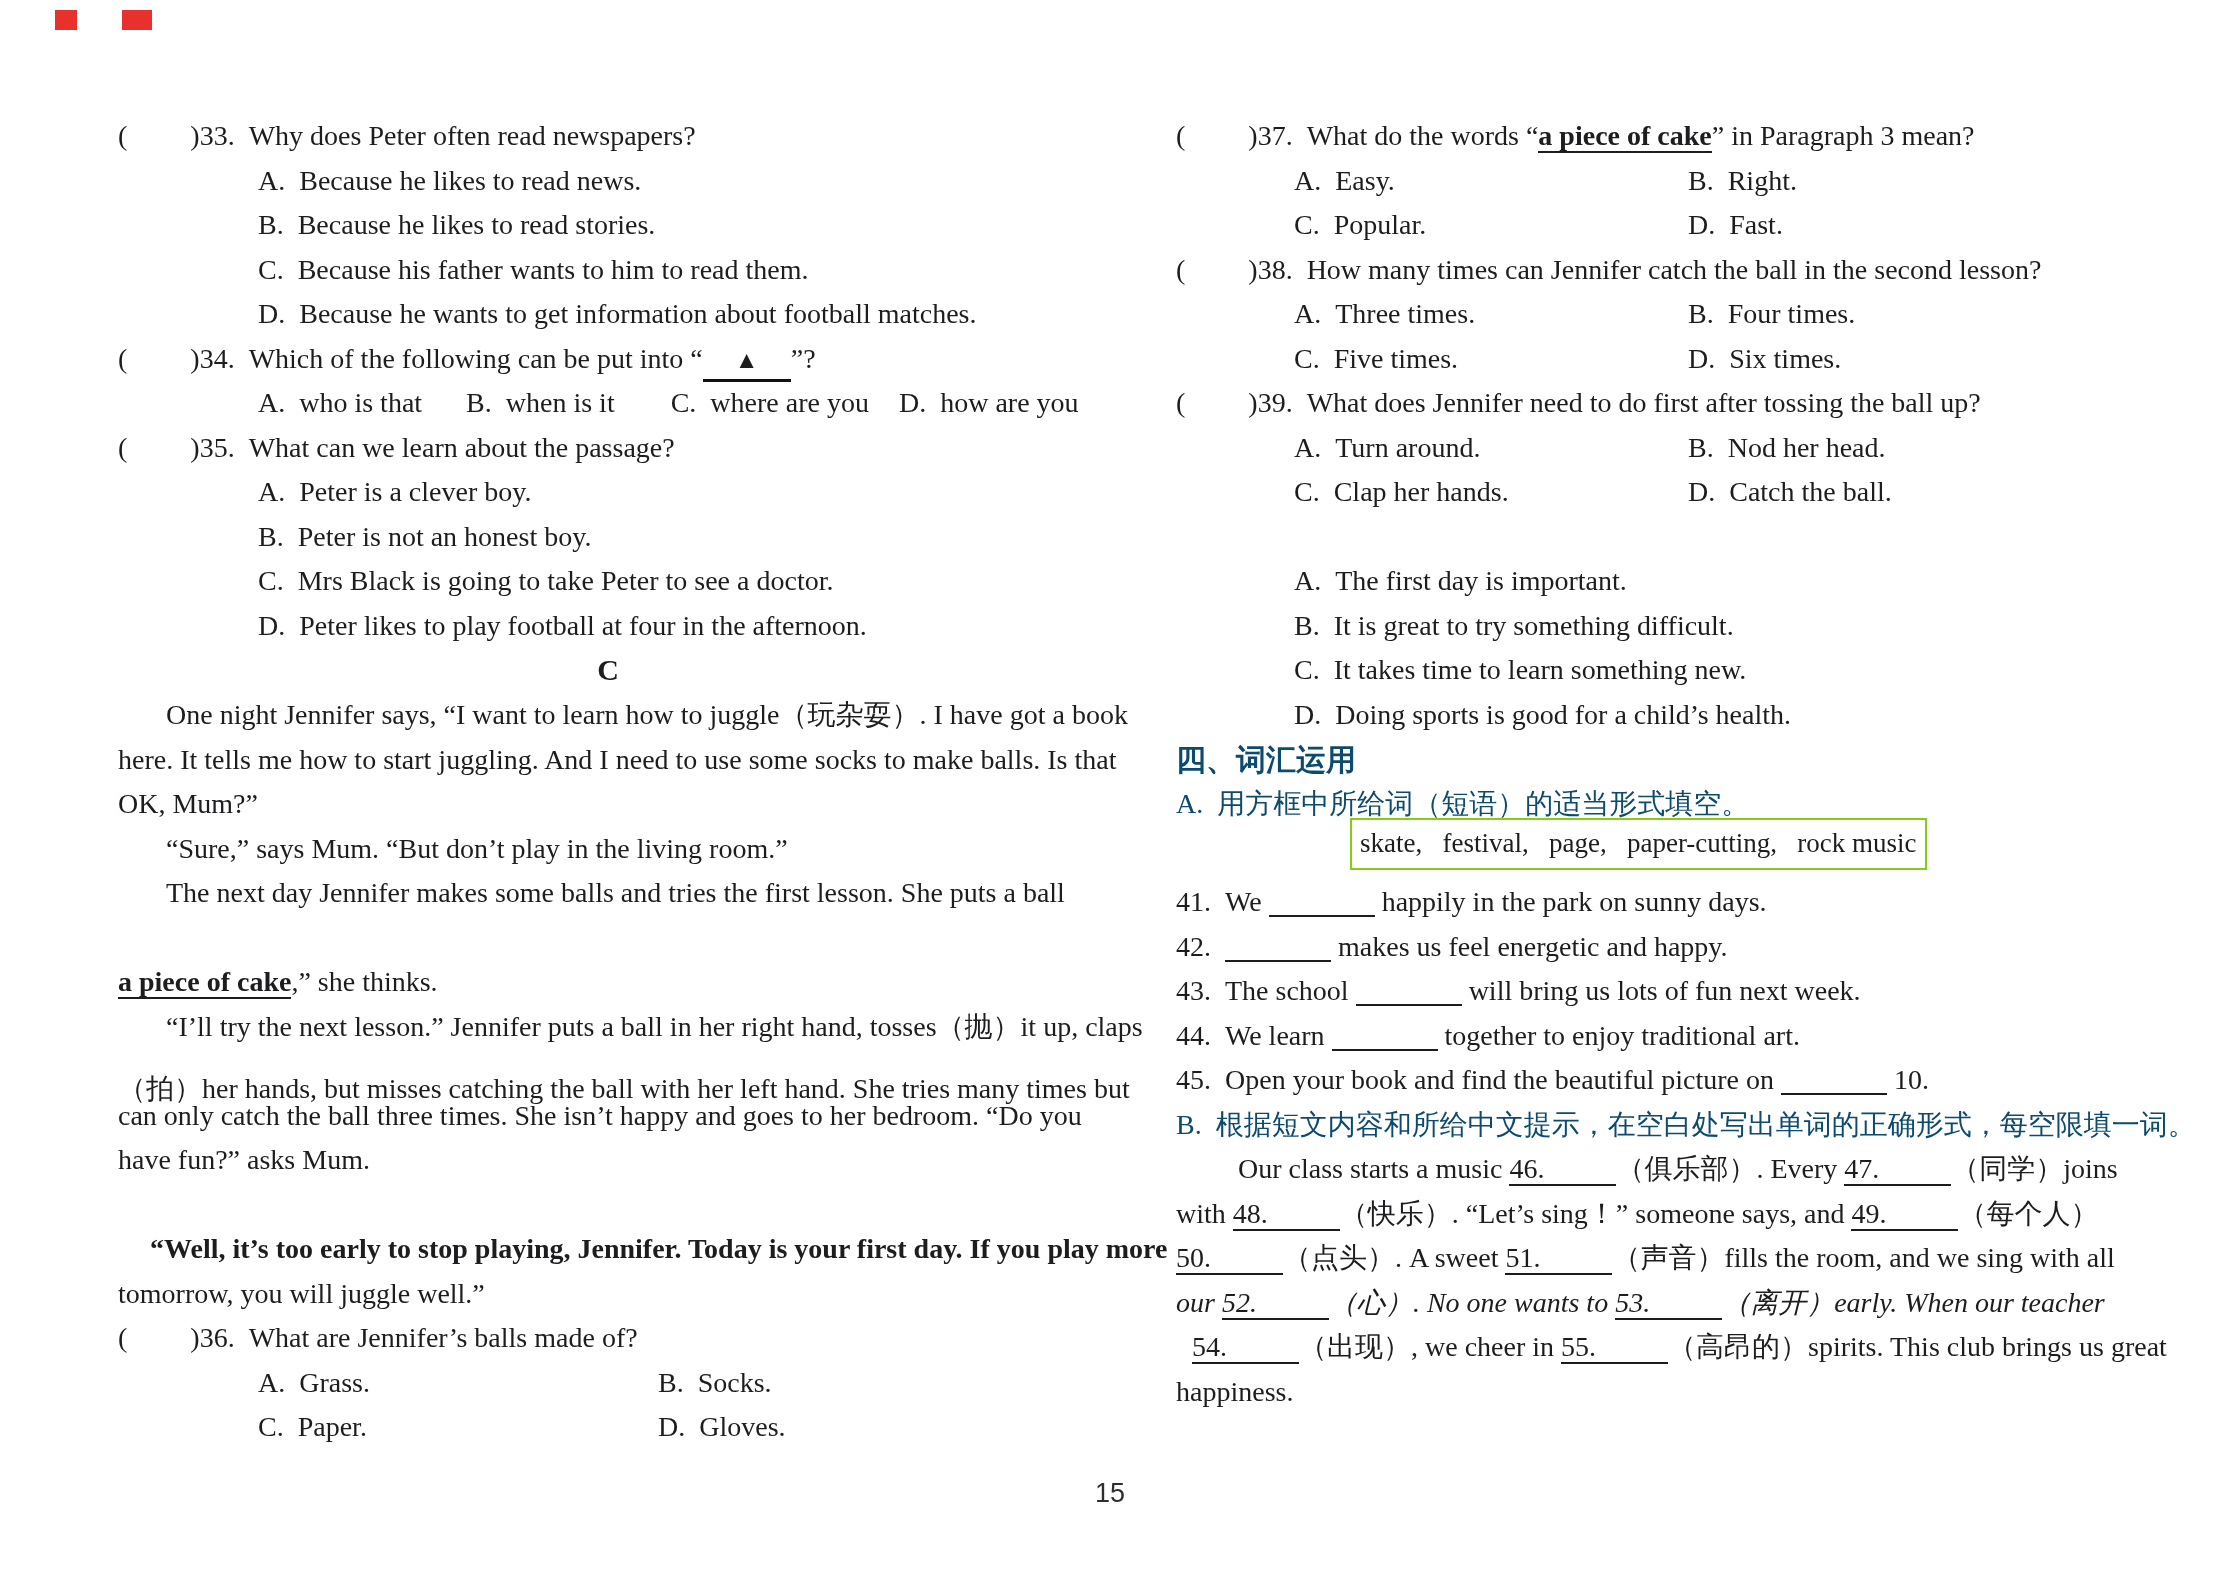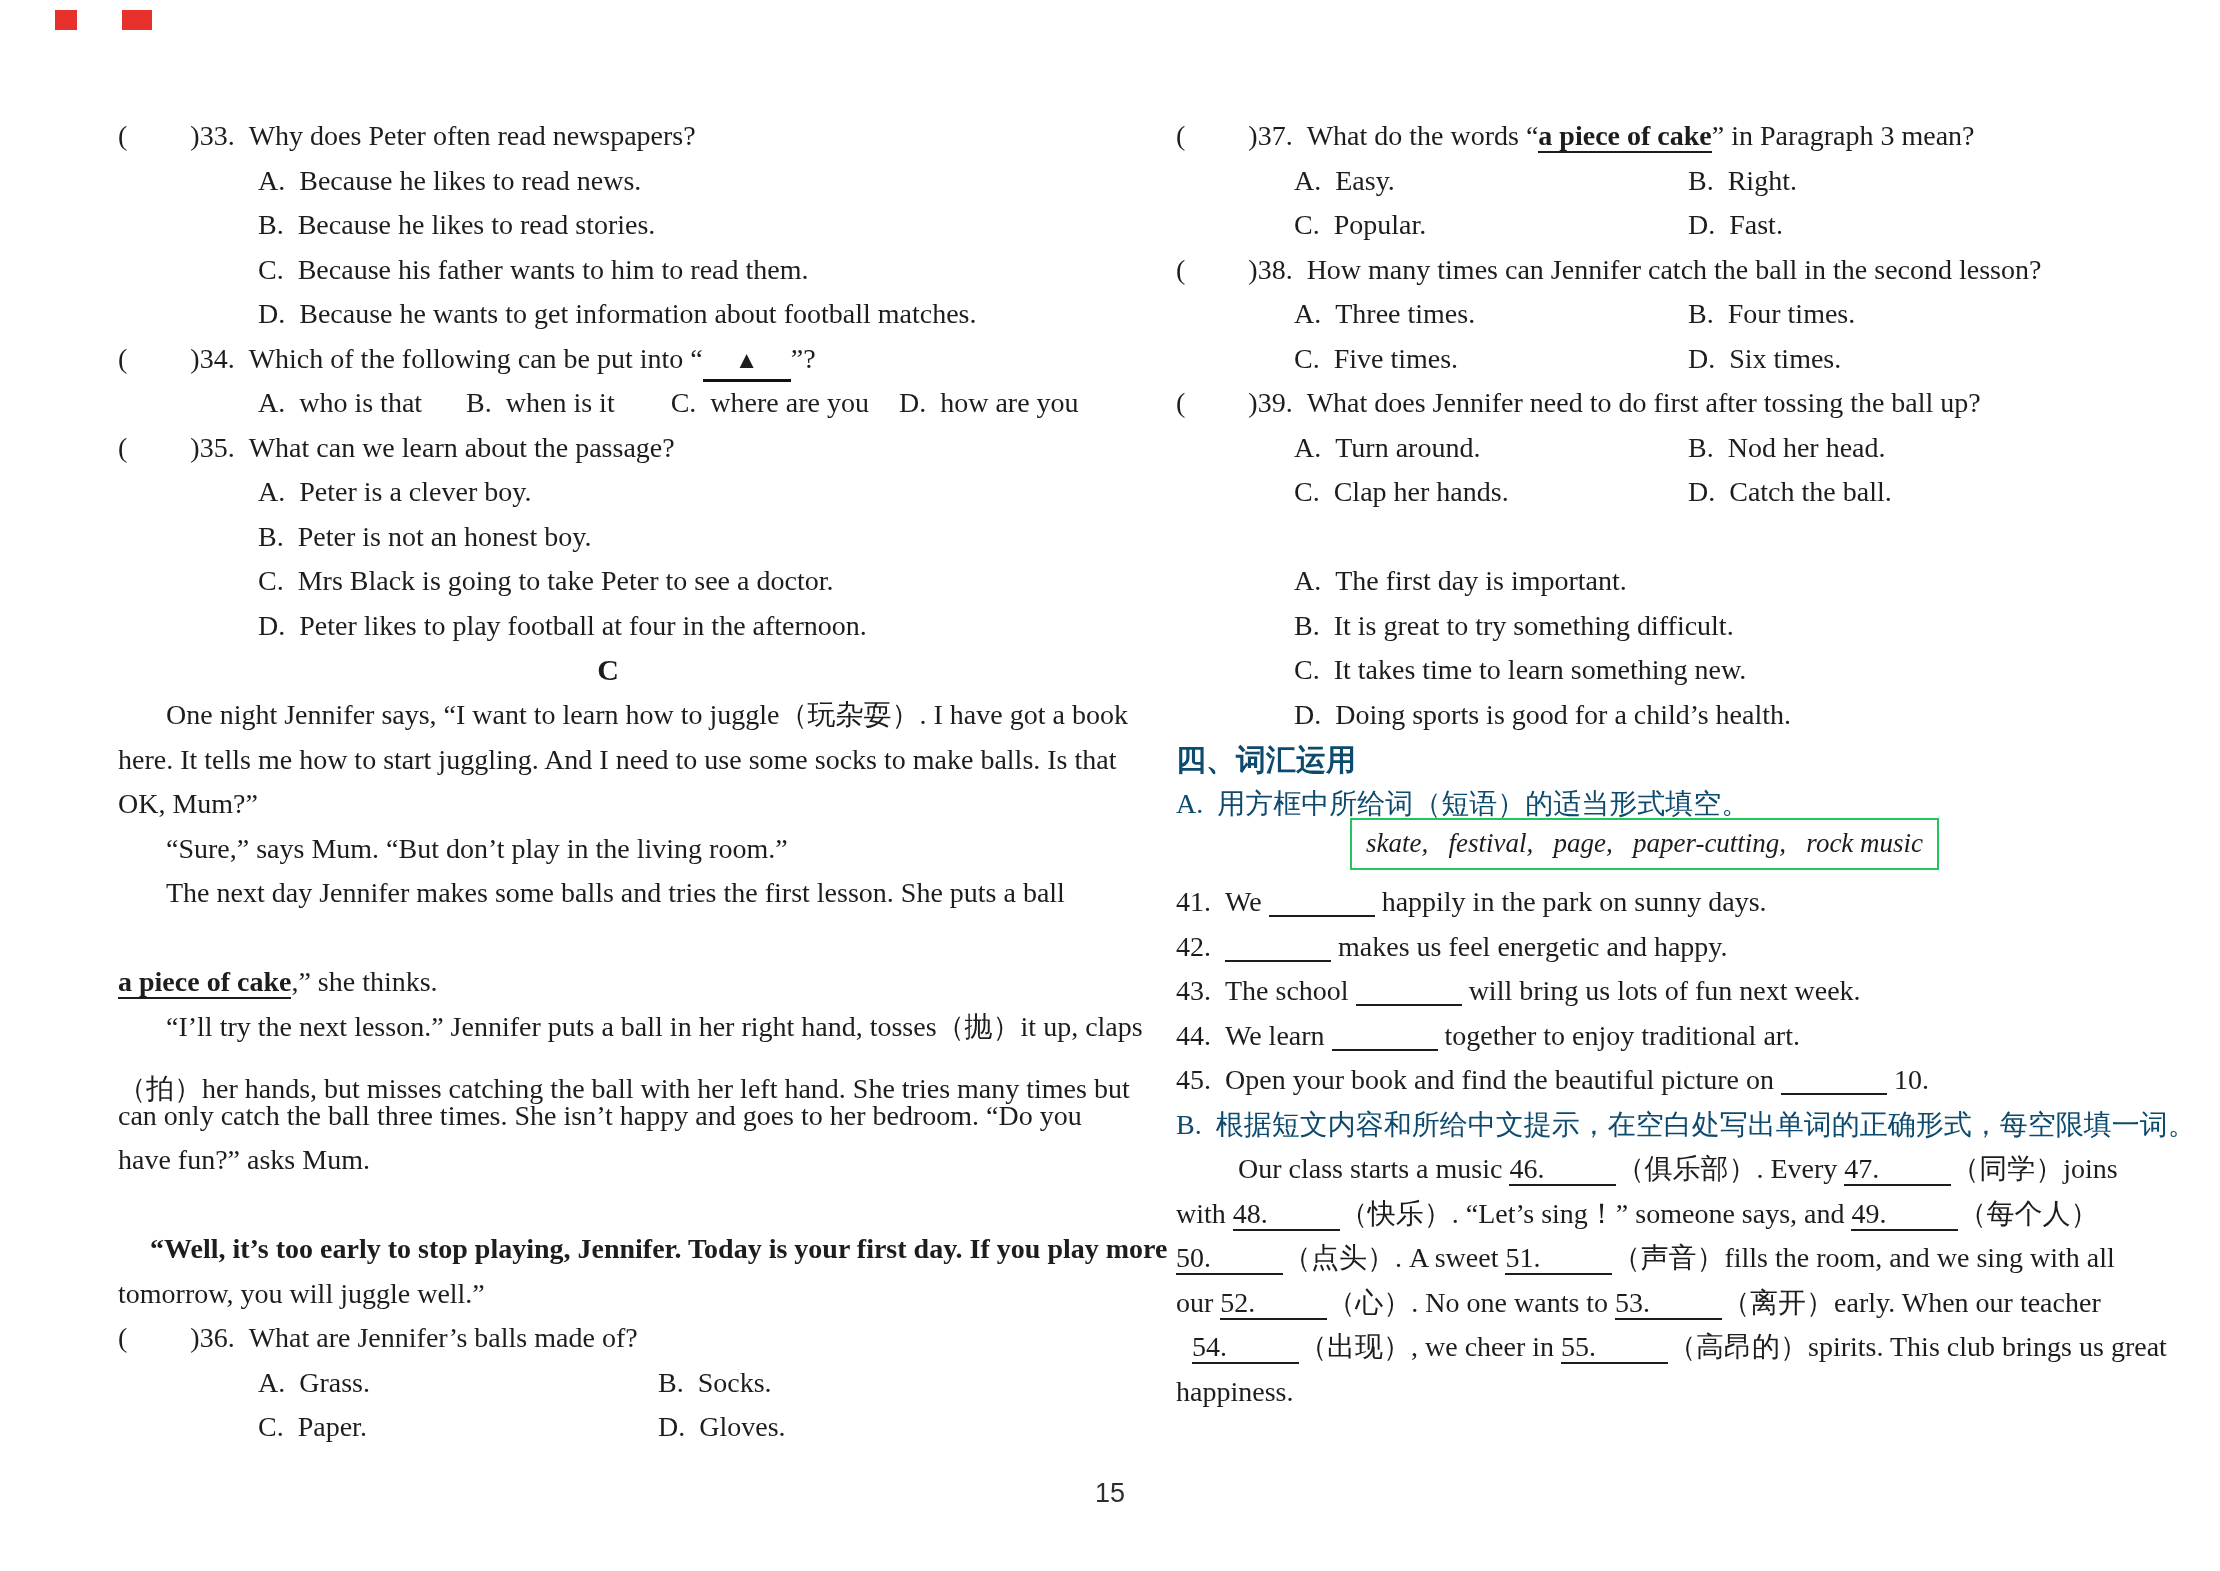--- a/index.html
+++ b/index.html
@@ -8,22 +8,22 @@
   .col{position:absolute;top:0;height:100%;}
   .line{position:absolute;height:45px;line-height:45px;white-space:nowrap;}
   .line span{vertical-align:baseline;}
   .bold{font-weight:bold;}
   .cyan{color:#0c4a6e;}
   .u{border-bottom:2px solid #1d1d1f;}
   .blank{display:inline-block;border-bottom:2px solid #1d1d1f;height:30px;margin-bottom:-6px;}
   .gap{display:inline-block;}
   .tri{display:inline-block;border-bottom:3px solid #111;height:36px;margin-bottom:-5px;
        line-height:34px;text-align:center;font-size:24px;}
-  .box{display:inline-block;border:2px solid #22c55e;height:48px;line-height:46px;
-       padding:0 14px;font-size:27px;text-align:center;font-style:italic;}
+  .box{display:inline-block;border:2px solid #84cc16;height:48px;line-height:46px;
+       padding:0 8px;font-size:27px;text-align:center;}
   .mark{position:absolute;}
   .page-number{position:absolute;left:0;right:0;top:1478px;text-align:center;
        font-family:"Liberation Sans","DejaVu Sans",sans-serif;font-size:27px;color:#2e2e2e;}
 </style>
 </head>
 <body>
 
 <div class="page">
   <div>
       <div class="mark" style="left: 55px; top: 10px; width: 22px; height: 20px; background: rgb(232, 49, 45);"></div>
@@ -104,18 +104,18 @@
       </div>
       <div class="line" style="top: 879px; left: 0px;"><span>41.&nbsp;&nbsp;We </span><span class="blank" style="width: 106px;"></span><span> happily in the park on sunny days.</span></div>
       <div class="line" style="top: 924px; left: 0px;"><span>42.&nbsp;&nbsp;</span><span class="blank" style="width: 106px;"></span><span> makes us feel energetic and happy.</span></div>
       <div class="line" style="top: 968px; left: 0px;"><span>43.&nbsp;&nbsp;The school </span><span class="blank" style="width: 106px;"></span><span> will bring us lots of fun next week.</span></div>
       <div class="line" style="top: 1013px; left: 0px;"><span>44.&nbsp;&nbsp;We learn </span><span class="blank" style="width: 106px;"></span><span> together to enjoy traditional art.</span></div>
       <div class="line" style="top: 1057px; left: 0px;"><span>45.&nbsp;&nbsp;Open your book and find the beautiful picture on </span><span class="blank" style="width: 106px;"></span><span> 10.</span></div>
       <div class="line cyan" style="top: 1102px; left: 0px;"><span>B.&nbsp;&nbsp;根据短文内容和所给中文提示，在空白处写出单词的正确形式，每空限填一词。</span></div>
       <div class="line" style="top: 1146px; left: 62px;"><span>Our class starts a music </span><span class="u" style="padding-right: 72px;">46.</span><span>（俱乐部）. Every </span><span class="u" style="padding-right: 72px;">47.</span><span>（同学）joins</span></div>
       <div class="line" style="top: 1191px; left: 0px;"><span>with </span><span class="u" style="padding-right: 72px;">48.</span><span>（快乐）. “Let’s sing！” someone says, and </span><span class="u" style="padding-right: 72px;">49.</span><span>（每个人）</span></div>
       <div class="line" style="top: 1235px; left: 0px;"><span class="u" style="padding-right: 72px;">50.</span><span>（点头）. A sweet </span><span class="u" style="padding-right: 72px;">51.</span><span>（声音）fills the room, and we sing with all</span></div>
-      <div class="line" style="top: 1280px; left: 0px;"><span>our </span><span class="u" style="padding-right: 72px;">52.</span><span>（心）. No one wants to </span><span class="u" style="padding-right: 72px;">53.</span><span>（离开）early. When our teacher</span></div>
+      <div class="line" style="top: 1280px; left: 0px; font-style: italic;"><span>our </span><span class="u" style="padding-right: 72px;">52.</span><span>（心）. No one wants to </span><span class="u" style="padding-right: 72px;">53.</span><span>（离开）early. When our teacher</span></div>
       <div class="line" style="top: 1324px; left: 16px;"><span class="u" style="padding-right: 72px;">54.</span><span>（出现）, we cheer in </span><span class="u" style="padding-right: 72px;">55.</span><span>（高昂的）spirits. This club brings us great</span></div>
       <div class="line" style="top: 1369px; left: 0px;"><span>happiness.</span></div>
     </div>
   <div class="page-number">15</div>
 </div>
 
 </body></html>

